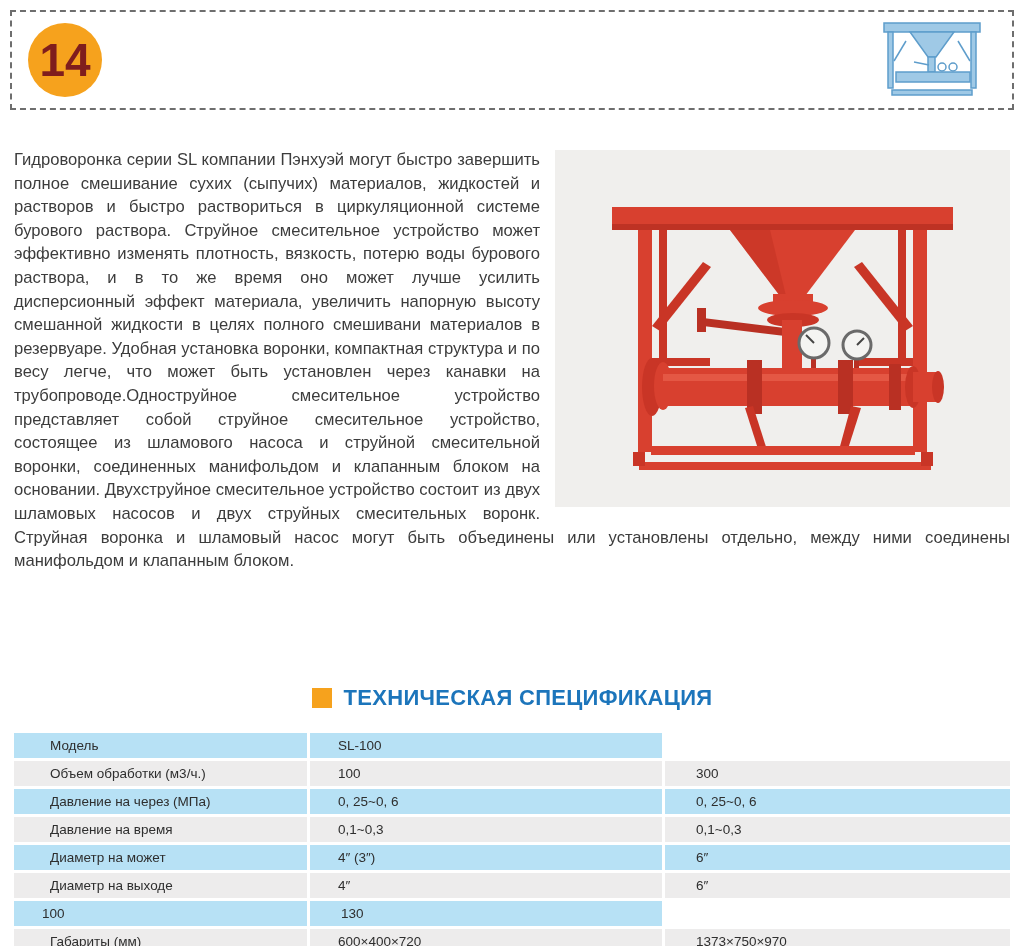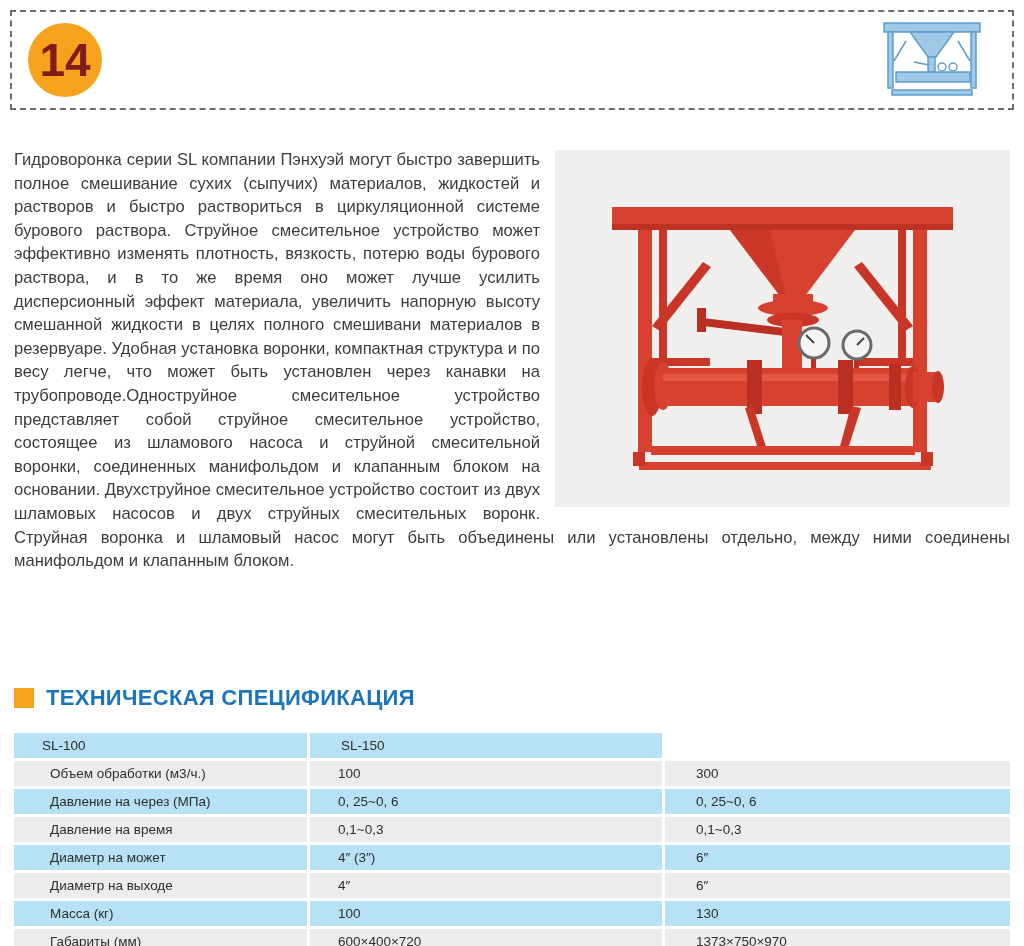--- a/index.html
+++ b/index.html
@@ -29,21 +29,21 @@
     float:right; width:455px; height:357px;
     margin:2px 0 10px 15px; background:#F0EFED;
     display:flex; align-items:center; justify-content:center;
   }
   .para {
     margin:0; text-align:justify;
     font-size:16.6px; line-height:23.6px; color:#3c3c3c;
   }
 
   
-  .sec { margin:112px 14px 0 14px; display:flex; align-items:center; }
+  .sec { margin:112px 14px 0 14px; display:flex; align-items:center;justify-content:center; }
   .sq { width:20px; height:20px; background:#F6A21D; flex:0 0 auto; }
   .sec-t { margin-left:12px; color:#1C75BB; font-weight:bold; font-size:22px; letter-spacing:0.3px; }
 
   
   .table { margin:22px 14px 0 14px; width:996px; }
   .trow { display:grid; grid-template-columns:293px 352px 345px; column-gap:3px; margin-bottom:3px; }
   .cell { height:25px; line-height:25px; font-size:13.5px; color:#2e2e2e; white-space:nowrap; overflow:hidden; }
   .blue .cell { background:#B7E1F5; }
   .gray .cell { background:#EDECEC; }
   .cell.lbl { padding-left:36px; }
@@ -141,22 +141,22 @@
     <p class="para">Гидроворонка серии SL компании Пэнхуэй могут быстро завершить полное смешивание сухих (сыпучих) материалов, жидкостей и растворов и быстро раствориться в циркуляционной системе бурового раствора. Струйное смесительное устройство может эффективно изменять плотность, вязкость, потерю воды бурового раствора, и в то же время оно может лучше усилить дисперсионный эффект материала, увеличить напорную высоту смешанной жидкости в целях полного смешивани материалов в резервуаре. Удобная установка воронки, компактная структура и по весу легче, что может быть установлен через канавки на трубопроводе.Одноструйное смесительное устройство представляет собой струйное смесительное устройство, состоящее из шламового насоса и струйной смесительной воронки, соединенных манифольдом и клапанным блоком на основании. Двухструйное смесительное устройство состоит из двух шламовых насосов и двух струйных смесительных воронк. Струйная воронка и шламовый насос могут быть объединены или установлены отдельно, между ними соединены манифольдом и клапанным блоком.</p>
   </div>
 
   <div class="sec">
     <span class="sq"></span>
     <span class="sec-t">ТЕХНИЧЕСКАЯ СПЕЦИФИКАЦИЯ</span>
   </div>
 
   <div class="table">
       <div class="trow blue">
+        <div class="cell lbl">Модель</div>
         <div class="cell v1">SL-100</div>
-        <div class="cell v2">SL-150</div>
       </div>
       <div class="trow gray">
         <div class="cell lbl">Объем обработки (м3/ч.)</div>
         <div class="cell v1">100</div>
         <div class="cell v2">300</div>
       </div>
       <div class="trow blue">
         <div class="cell lbl">Давление на через (МПа)</div>
         <div class="cell v1">0, 25~0, 6</div>
         <div class="cell v2">0, 25~0, 6</div>
@@ -170,21 +170,20 @@
         <div class="cell lbl">Диаметр на может</div>
         <div class="cell v1">4″ (3″)</div>
         <div class="cell v2">6″</div>
       </div>
       <div class="trow gray">
         <div class="cell lbl">Диаметр на выходе</div>
         <div class="cell v1">4″</div>
         <div class="cell v2">6″</div>
       </div>
       <div class="trow blue">
-        <div class="cell lbl">Масса (кг)</div>
         <div class="cell v1">100</div>
         <div class="cell v2">130</div>
       </div>
       <div class="trow gray">
         <div class="cell lbl">Габариты (мм)</div>
         <div class="cell v1">600×400×720</div>
         <div class="cell v2">1373×750×970</div>
       </div>
     </div>
 

